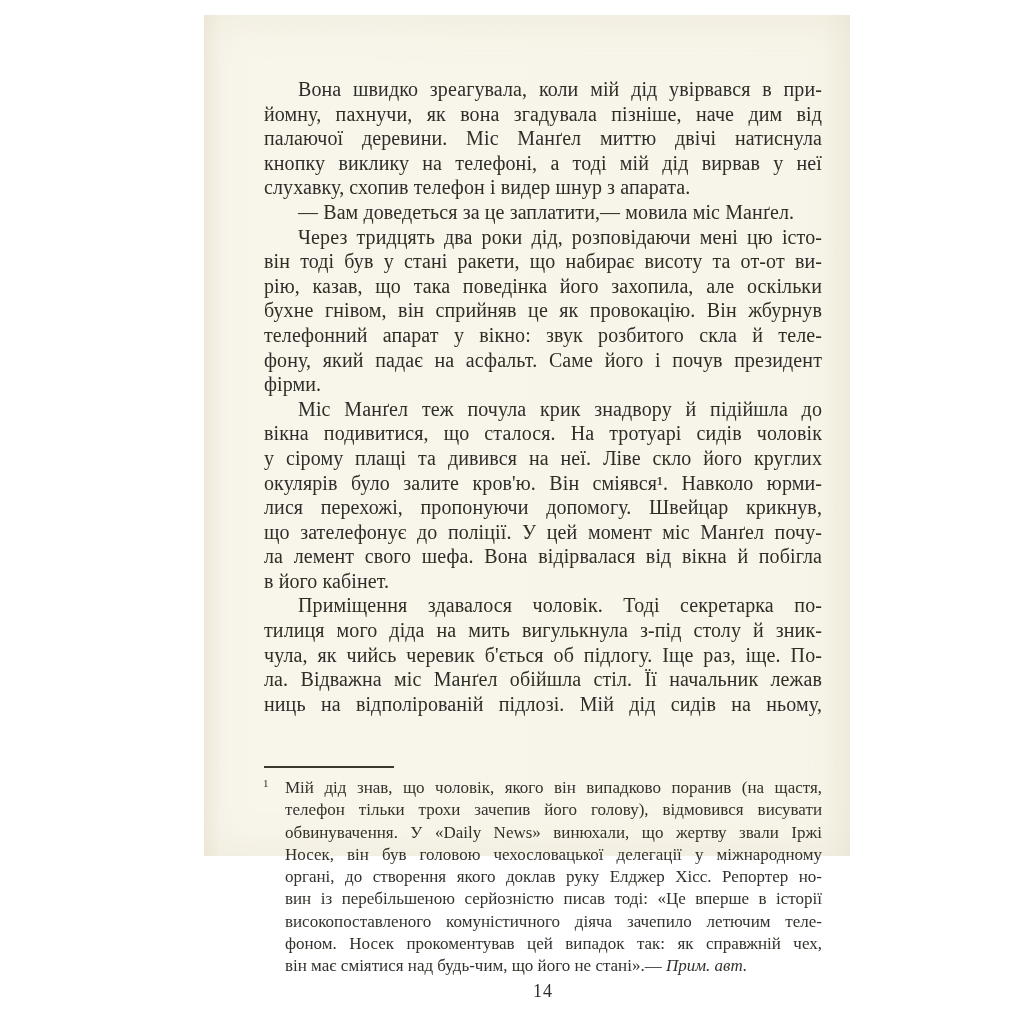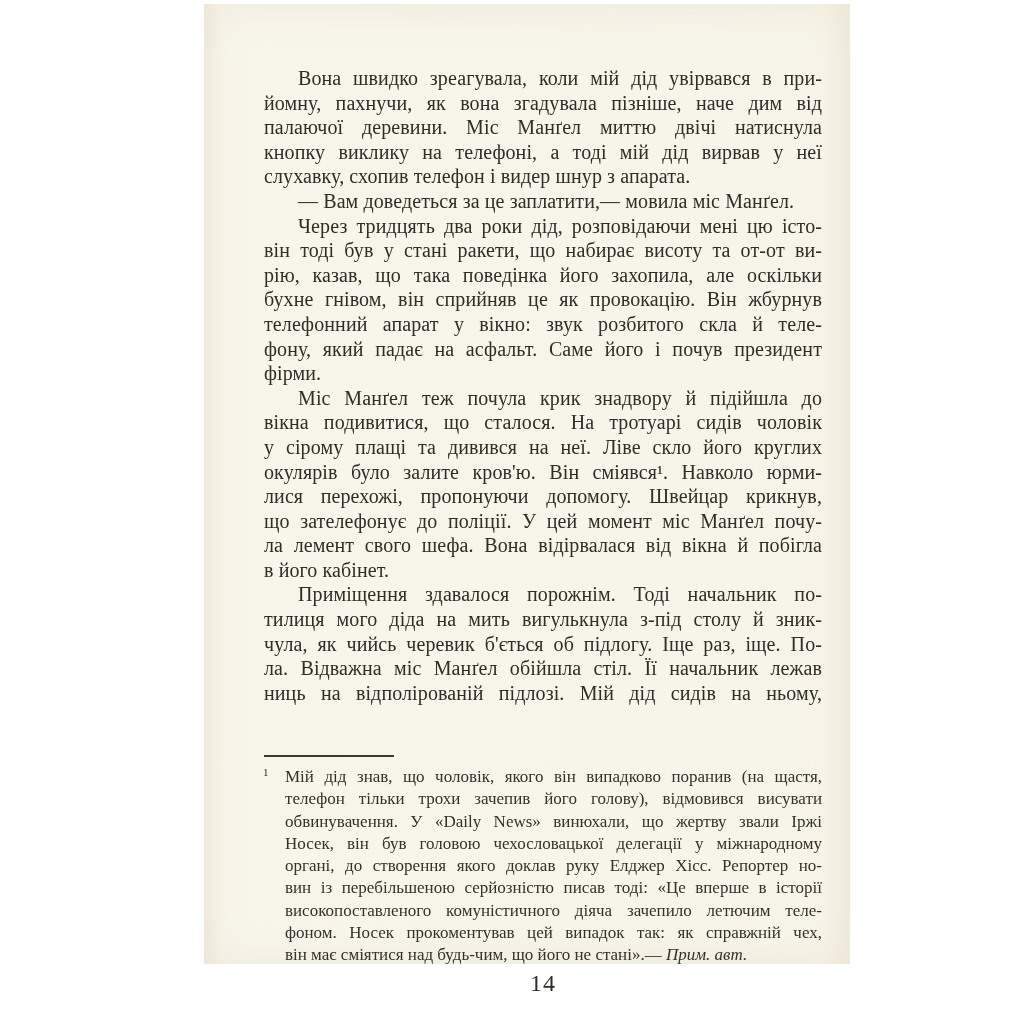--- a/index.html
+++ b/index.html
@@ -5,21 +5,21 @@
   html,body{margin:0;padding:0;}
   body{
     width:1024px;height:1024px;
     background:#ffffff;
     font-family:"Liberation Serif","DejaVu Serif",serif;
     position:relative;
     overflow:hidden;
   }
   .scan{position:absolute;inset:0;background:#ffffff;}
   .page{
-    position:absolute;left:204px;top:4px;width:646px;height:960px;
+    position:absolute;left:204px;top:15px;width:646px;height:841px;
     background:linear-gradient(90deg,#f2eee0 0%,#f8f5eb 2.5%,#f7f4e9 96%,#f3efe2 100%);
     box-shadow:inset 0 0 40px rgba(210,200,170,0.25);
   }
   .body-text{
     position:absolute;left:60px;top:62px;width:558px;
     font-size:20px;line-height:24.6px;color:#2f2d28;
     letter-spacing:0.1px;
   }
   .para{margin:0;padding:0;}
   .line{height:24.6px;white-space:normal;}
@@ -33,21 +33,21 @@
     position:absolute;left:81px;top:762px;width:537px;
     font-size:17px;line-height:22.3px;color:#33312b;
   }
   .fn-marker{
     position:absolute;left:59px;top:762px;font-size:11px;color:#33312b;
   }
   .fline{height:22.3px;}
   .it{font-style:italic;}
   .page-number{
     position:absolute;left:60px;top:966px;width:558px;
-    text-align:center;font-size:24px;color:#2f2d28;letter-spacing:1px;
+    text-align:center;font-size:18px;color:#2f2d28;letter-spacing:1px;
   }
 </style>
 </head>
 <body>
 
 <div class="scan">
   <div class="page">
 
     <div class="body-text">
         <div class="para">
@@ -73,21 +73,21 @@
           <div class="line first just">Міс Манґел теж почула крик знадвору й підійшла до</div>
           <div class="line just">вікна подивитися, що сталося. На тротуарі сидів чоловік</div>
           <div class="line just">у сірому плащі та дивився на неї. Ліве скло його круглих</div>
           <div class="line just">окулярів було залите кров'ю. Він сміявся¹. Навколо юрми-</div>
           <div class="line just">лися перехожі, пропонуючи допомогу. Швейцар крикнув,</div>
           <div class="line just">що зателефонує до поліції. У цей момент міс Манґел почу-</div>
           <div class="line just">ла лемент свого шефа. Вона відірвалася від вікна й побігла</div>
           <div class="line">в його кабінет.</div>
         </div>
         <div class="para">
-          <div class="line first just">Приміщення здавалося порожнім. Тоді начальник по-</div>
+          <div class="line first just">Приміщення здавалося чоловік. Тоді секретарка по-</div>
           <div class="line just">тилиця мого діда на мить вигулькнула з-під столу й зник-</div>
           <div class="line just">чула, як чийсь черевик б'ється об підлогу. Іще раз, іще. По-</div>
           <div class="line just">ла. Відважна міс Манґел обійшла стіл. Її начальник лежав</div>
           <div class="line just">ниць на відполірованій підлозі. Мій дід сидів на ньому,</div>
         </div>
       </div>
 
     <div class="fn-rule"></div>
 
     <span class="fn-marker">1</span>

